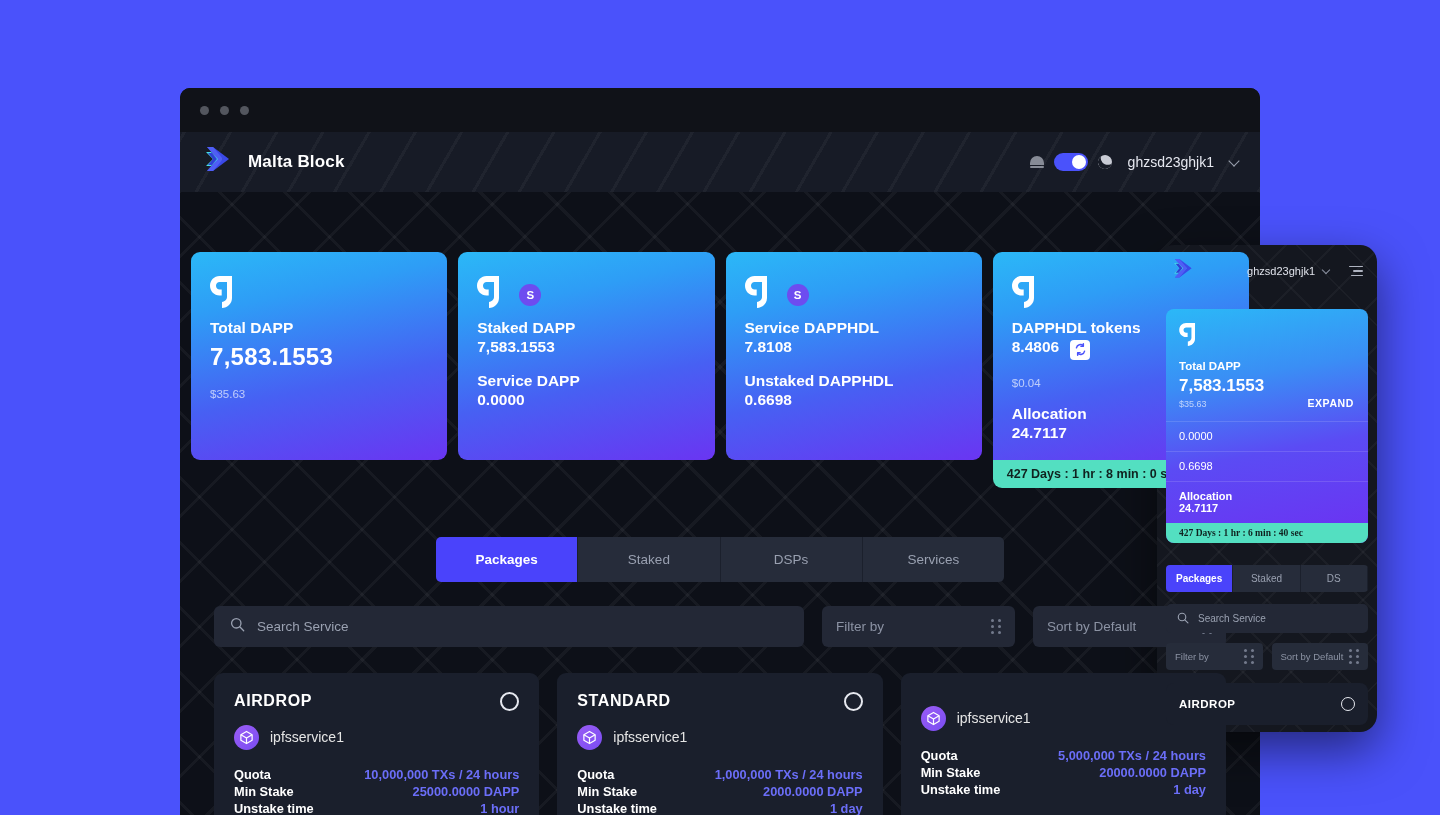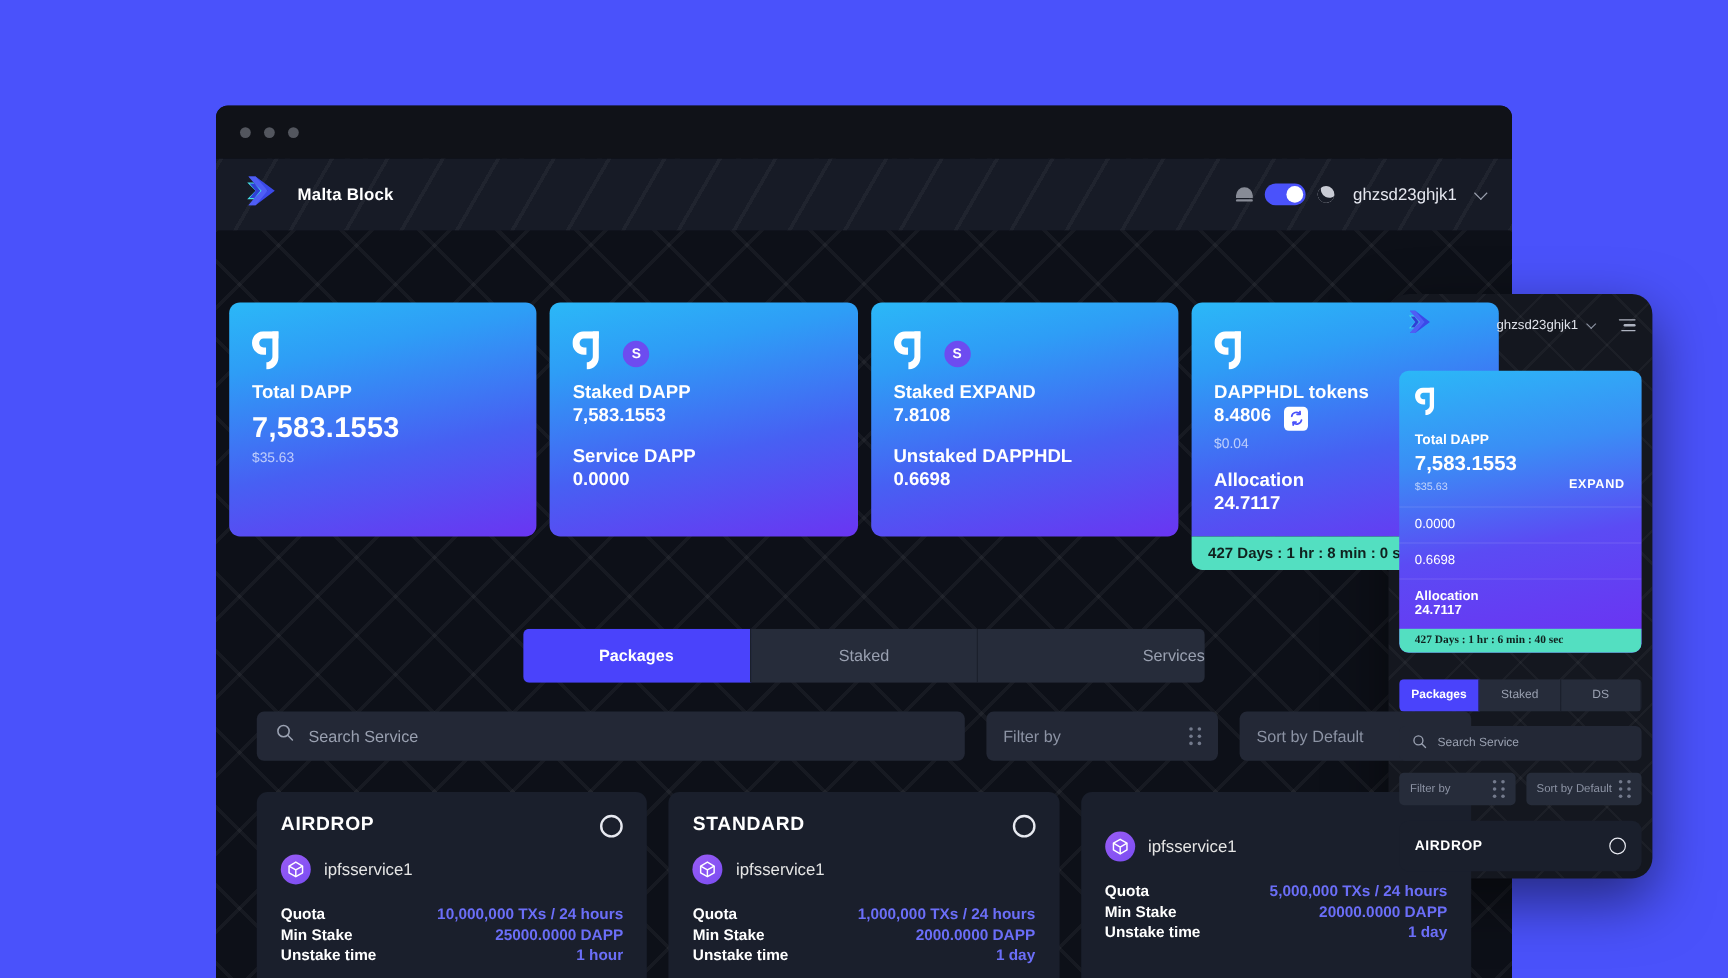--- a/index.html
+++ b/index.html
@@ -45,21 +45,21 @@
     height: 60px; background: #171b26;
     display: flex; align-items: center; padding: 0 22px;
     position: relative;
   }
   .hdr::after {
     content:""; position:absolute; inset:0;
     background: repeating-linear-gradient(-60deg, rgba(255,255,255,0.04) 0 3px, transparent 3px 40px);
     pointer-events:none;
   }
   .brand { display: flex; align-items: center; gap: 12px; z-index: 2; }
-  .brand-name { color: #fff; font-size: 14px; font-weight: bold; letter-spacing: .2px; }
+  .brand-name { color: #fff; font-size: 17px; font-weight: bold; letter-spacing: .2px; }
   .navtabs { display: flex; margin-left: 60px; z-index: 2; height: 60px; }
   .navtab {
     color: #e9ebf2; font-size: 14.5px; padding: 0 34px;
     display: flex; align-items: center; height: 100%;
     position: relative; cursor: pointer;
   }
   .navtab.active::after {
     content: ""; position: absolute; left: 20px; right: 20px; bottom: 0;
     height: 4px; background: #4a52fb; border-radius: 2px;
   }
@@ -87,21 +87,21 @@
   }
   .dlogo svg { display: block; }
   .sbadge {
     width: 22px; height: 22px; border-radius: 50%; background: #6d4cf0;
     color: #fff; font-size: 11.5px; font-weight: bold;
     display: flex; align-items: center; justify-content: center;
   }
   .logorow { display: flex; align-items: flex-end; gap: 12px; height: 34px; }
   .sc-title { font-size: 15.5px; font-weight: bold; margin-top: 13px; }
   .sc-big { font-size: 24px; font-weight: bold; margin-top: 6px; letter-spacing: .3px; }
-  .sc-sub { font-size: 11.5px; color: rgba(255,255,255,.66); margin-top: 5px; }
+  .sc-sub { font-size: 11.5px; color: rgba(255,255,255,.66); margin-top: 17px; }
   .sc-line { font-size: 15.5px; font-weight: bold; margin-top: 1px; }
   .sc-gap { margin-top: 16px; }
   .refresh {
     display: inline-flex; width: 20px; height: 20px; border-radius: 4px; background: #fff;
     align-items: center; justify-content: center; vertical-align: -4px; margin-left: 7px;
   }
   .countdown {
     position: absolute; left: 0; right: 0; bottom: -28px; height: 28px;
     background: #53dfc1; color: #10221f; font-size: 12.5px; font-weight: bold;
     display: flex; align-items: center; padding-left: 14px;
@@ -110,21 +110,21 @@
   .scard.tall { border-radius: 9px 9px 0 0; }
 
   
   .tabwrap { display: flex; justify-content: center; margin-top: 77px; }
   .tabs { display: flex; width: 568px; border-radius: 5px; overflow: hidden; }
   .tab {
     flex: 1; height: 45px; background: #262c3a; color: #99a0b0;
     display: flex; align-items: center; justify-content: center;
     font-size: 13.5px; cursor: pointer; border-right: 1px solid #1b202c;
   }
-  .tab:last-child { border-right: none; justify-content: flex-end; }
+  .tab:last-child { border-right: none; }
   .tab.active { background: #4a43fb; color: #fff; font-weight: bold; }
 
   
   .filters { display: flex; gap: 18px; padding: 24px 34px 0 34px; }
   .searchbox {
     flex: 1; height: 41px; background: #232836; border-radius: 6px;
     display: flex; align-items: center; padding: 0 16px; gap: 12px;
   }
   .searchbox .ph { color: #9aa1b1; font-size: 13.5px; }
   .selbox {
@@ -286,21 +286,21 @@
       <div class="scard">
         <div class="logorow">
           <span class="dlogo">
             <svg width="30" height="32" viewBox="0 0 30 32">
               <path d="M22 0H9.5C4.2 0 0 4.4 0 9.8c0 5.4 4.2 9.8 9.5 9.8h2.2v-6.1H9.6c-2 0-3.6-1.6-3.6-3.7S7.6 6.1 9.6 6.1H22V0z" fill="#fff"></path>
               <path d="M17 0h5v22c0 5.5-4.5 10-10 10v-6.1c2.2 0 5-2.2 5-4.9V0z" fill="#fff"></path>
             </svg>
           </span>
           <span class="sbadge">S</span>
         </div>
-        <div class="sc-title">Staked EXPAND</div>
+        <div class="sc-title">Service DAPPHDL</div>
         <div class="sc-line">7.8108</div>
         <div class="sc-title sc-gap">Unstaked DAPPHDL</div>
         <div class="sc-line">0.6698</div>
       </div>
 
       <div class="scard tall">
         <div class="logorow">
           <span class="dlogo">
             <svg width="30" height="32" viewBox="0 0 30 32">
               <path d="M22 0H9.5C4.2 0 0 4.4 0 9.8c0 5.4 4.2 9.8 9.5 9.8h2.2v-6.1H9.6c-2 0-3.6-1.6-3.6-3.7S7.6 6.1 9.6 6.1H22V0z" fill="#fff"></path>
@@ -325,20 +325,23 @@
       </div>
     </div>
 
     <div class="tabwrap">
       <div class="tabs">
         <div class="tab active">
           <span>Packages</span>
         </div>
         <div class="tab">
           <span>Staked</span>
+        </div>
+        <div class="tab">
+          <span>DSPs</span>
         </div>
         <div class="tab">
           <span>Services</span>
         </div>
       </div>
     </div>
 
     <div class="filters">
       <div class="searchbox">
         <span>

